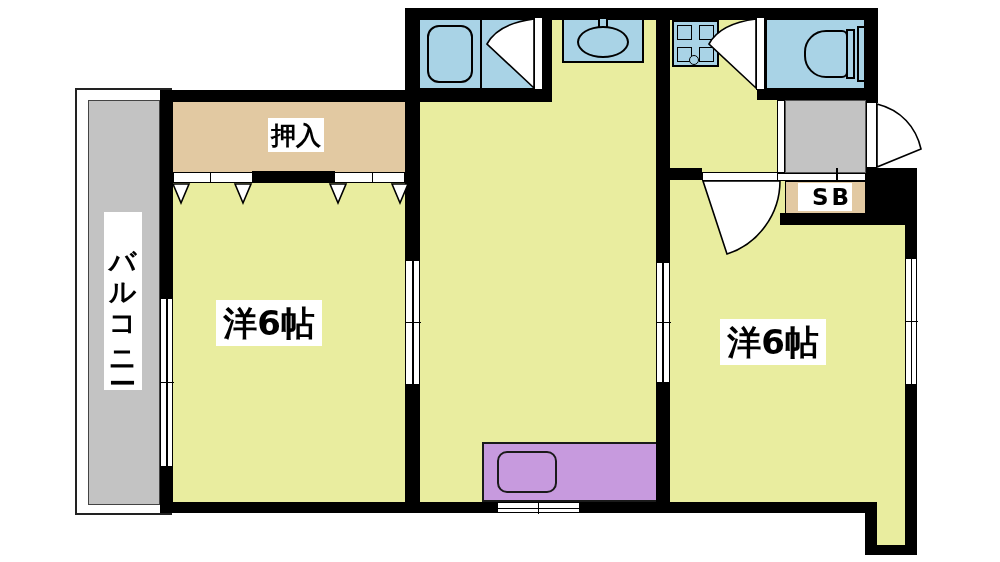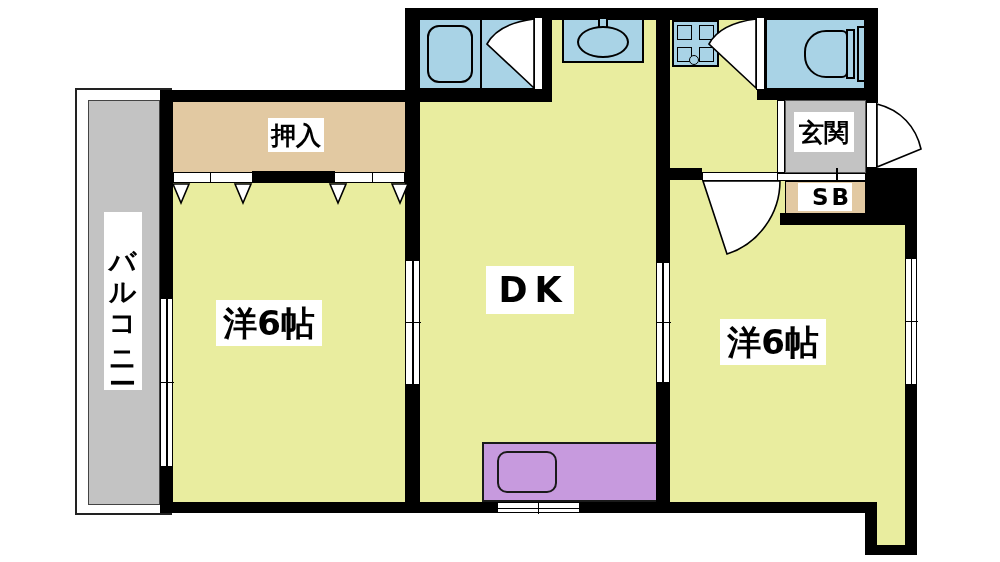--- a/index.html
+++ b/index.html
@@ -122,18 +122,16 @@
       <path d="M 173 184 L 181 203 L 189 184 Z"></path>
       <path d="M 235 184 L 243 203 L 251 184 Z"></path>
       <path d="M 330 184 L 338 203 L 346 184 Z"></path>
       <path d="M 392 184 L 400 203 L 408 184 Z"></path>
     </g>
   </svg>
 
   <div class="lbl" style="left:104px;top:212px;width:38px;height:178px;font-size:27px;writing-mode:vertical-rl;text-orientation:upright;letter-spacing:4px;">バルコニー</div>
   <div class="lbl" style="left:268px;top:118px;width:56px;height:34px;font-size:25px;">押入</div>
   <div class="lbl" style="left:216px;top:300px;width:106px;height:46px;font-size:34px;">洋6帖</div>
-  <div class="lbl" style="left:486px;top:266px;width:88px;height:48px;font-size:35px;letter-spacing:7px;padding-left:7px;">DK</div>
   <div class="lbl" style="left:720px;top:319px;width:106px;height:46px;font-size:34px;">洋6帖</div>
-  <div class="lbl" style="left:794px;top:112px;width:60px;height:40px;font-size:25px;">玄関</div>
   <div class="lbl" style="left:798px;top:183px;width:54px;height:28px;font-size:23px;letter-spacing:3px;padding-left:14px;">SB</div>
 
 </div>
 
 </body></html>

